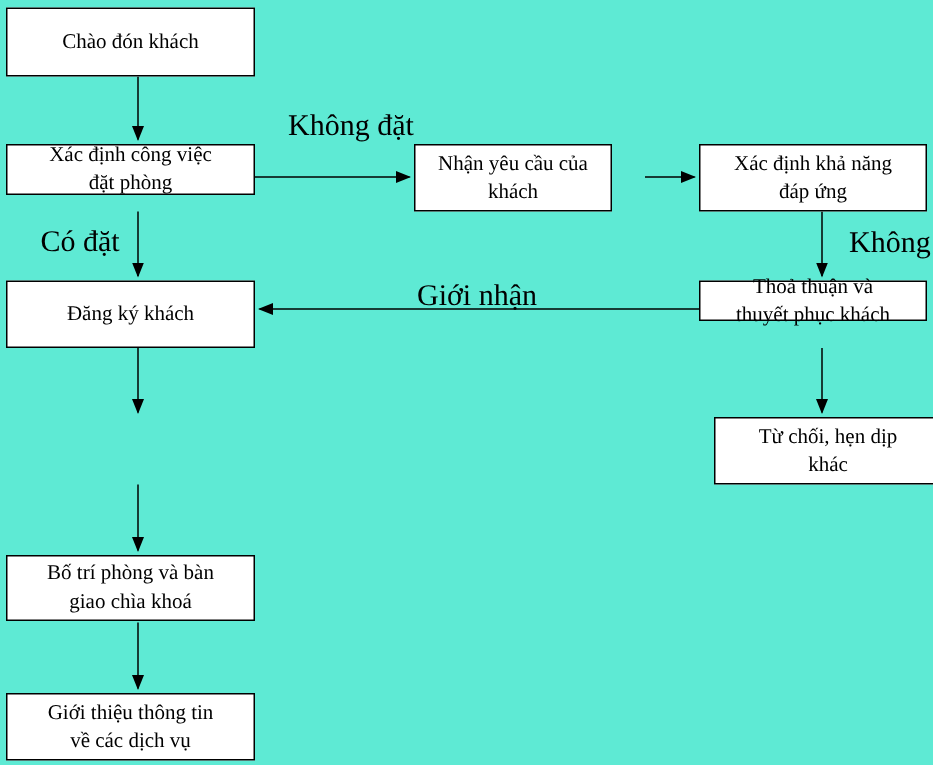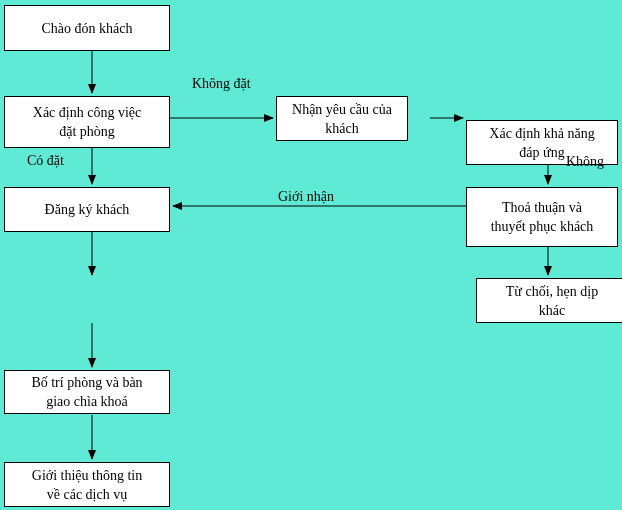--- a/index.html
+++ b/index.html
@@ -30,35 +30,35 @@
     display: flex;
     align-items: center;
     justify-content: center;
     text-align: center;
     white-space: pre-line;
     font-size: 14px;
     line-height: 19px;
   }
   
   .n-welcome   { left: 4px;   top: 5px;   width: 166px; height: 46px; }
-  .n-booking   { left: 4px;   top: 96px;  width: 166px; height: 52px; }
+  .n-booking   { left: 4px;   top: 96px;  width: 166px; height: 34px; }
   .n-register  { left: 4px;   top: 187px; width: 166px; height: 45px; }
   .n-payment   { left: 4px;   top: 278px; width: 166px; height: 45px; }
   .n-room      { left: 4px;   top: 370px; width: 166px; height: 44px; }
   .n-services  { left: 4px;   top: 462px; width: 166px; height: 45px; }
   
   .n-request   { left: 276px; top: 96px;  width: 132px; height: 45px; }
   
-  .n-capable   { left: 466px; top: 96px;  width: 152px; height: 45px; margin-top: 24px; }
-  .n-negotiate { left: 466px; top: 187px; width: 152px; height: 60px; }
+  .n-capable   { left: 466px; top: 96px;  width: 152px; height: 45px; }
+  .n-negotiate { left: 466px; top: 187px; width: 152px; height: 27px; }
   .n-refuse    { left: 476px; top: 278px; width: 152px; height: 45px; }
 
   .edge-label {
     position: absolute;
-    font-size: 14px;
+    font-size: 20px;
     line-height: 16px;
     white-space: nowrap;
   }
   .l-khongdat { left: 192px; top: 76px;  }
   .l-codat    { left: 27px;  top: 153px; }
   .l-chapnhan { left: 278px; top: 189px; }
   .l-khong    { left: 566px; top: 154px; }
 </style>
 </head>
 <body>

